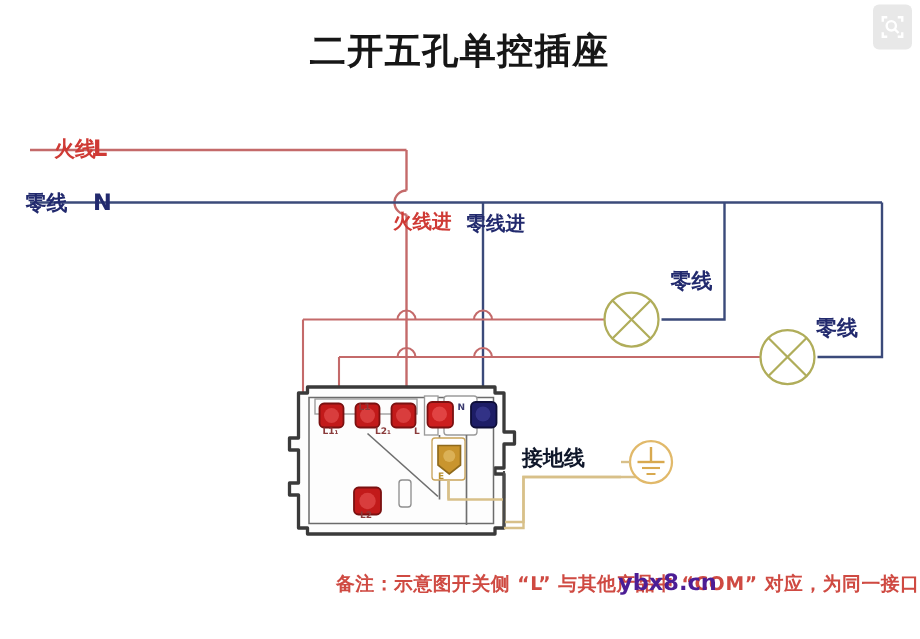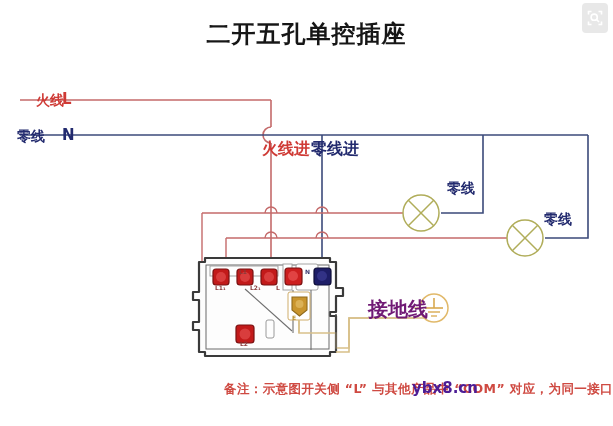--- a/index.html
+++ b/index.html
@@ -57,42 +57,42 @@
     color: #222a6e;
   }
   #label-neutral-code {
     left: 62px; top: 128px;
     font-size: 15px;
     color: #222a6e;
   }
   .vlabel {
     width: 15px;
     text-align: center;
-    font-size: 16px;
+    font-size: 13px;
     line-height: 15px;
   }
   #label-live-in {
     left: 262px; top: 141px;
     color: #cf3a35;
   }
   #label-neutral-in {
     left: 311px; top: 141px;
     color: #222a6e;
     font-family: Liberation Serif, serif;
   }
   #label-neutral-1, #label-neutral-2 {
     font-size: 14px;
     color: #222a6e;
   }
   #label-neutral-1 { left: 447px; top: 181px; }
   #label-neutral-2 { left: 544px; top: 212px; }
   #label-ground {
-    left: 368px; top: 299px;
-    font-size: 20px;
-    color: #701a75;
+    left: 348px; top: 299px;
+    font-size: 14px;
+    color: #0f172a;
   }
   .term-lbl {
     font-size: 6px;
     font-weight: bold;
     color: #8a3b3b;
     letter-spacing: 0px;
   }
   #term-l11 { left: 215px; top: 285px; }
   #term-l1  { left: 239px; top: 269px; }
   #term-l21 { left: 250px; top: 285px; }

